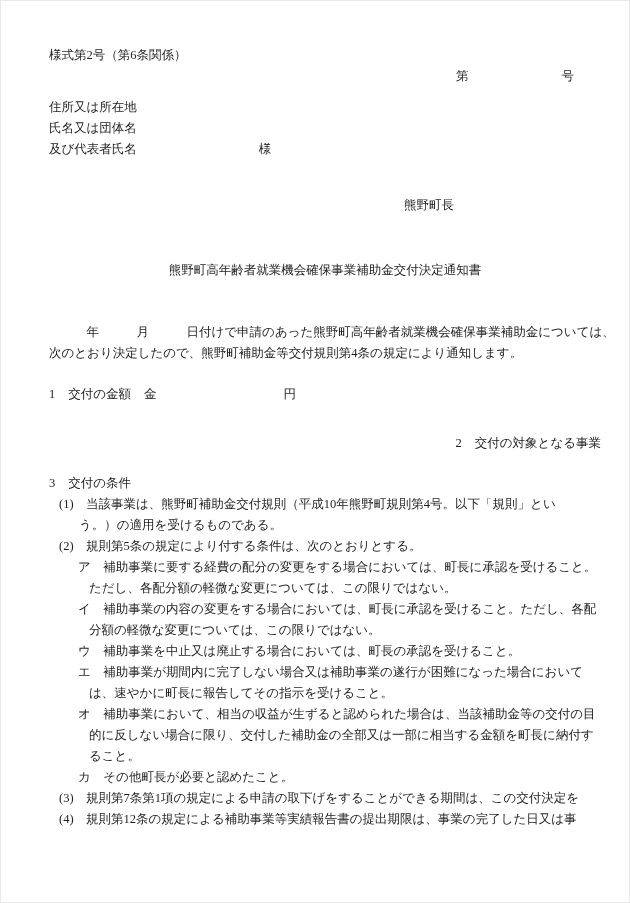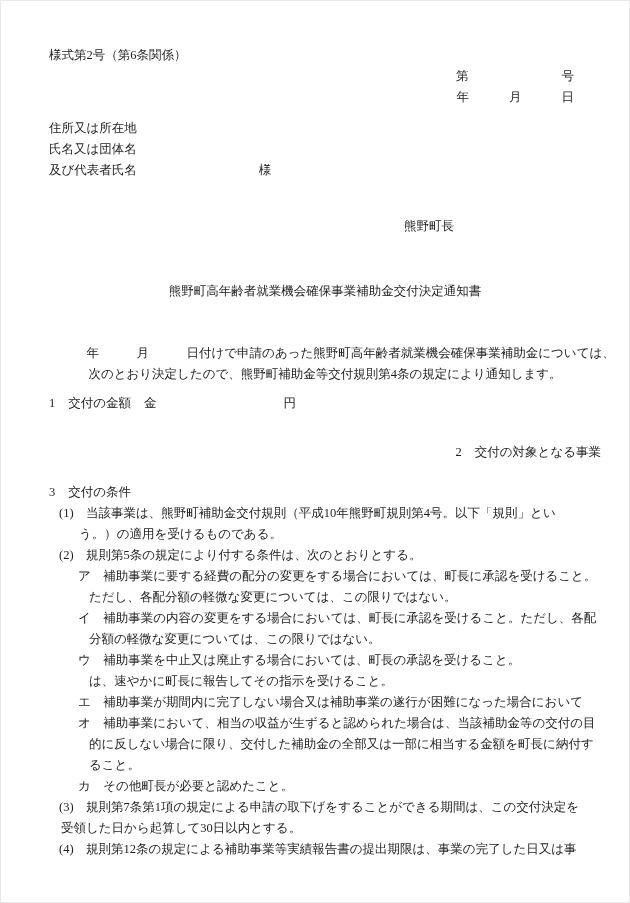--- a/index.html
+++ b/index.html
@@ -16,43 +16,42 @@
     overflow:hidden;
   }
   .line { height:21px; line-height:21px; white-space:pre; }
   .right-block { text-align:right; margin-right:27px; }
   .blank-no { display:inline-block; width:93px; }
   .blank-date { display:inline-block; width:40px; }
   .addr-block { margin-top:10px; }
   .honorific { margin-left:122px; }
   .sender { margin-top:35px; padding-left:355px; }
   .doc-title { margin-top:44px; text-align:center; }
-  .para { margin-top:41px;text-align:center; }
-  .item1 { margin-top:8px;font-family:Liberation Serif, serif; }
+  .para { margin-top:41px; }
+  .item1 { margin-top:20px;font-family:Liberation Serif, serif; }
   .item2 { margin-top:28px;text-align:right; }
   .item3 { margin-top:19px; }
   .gap1 { display:inline-block; width:13px; }
   .amount-blank { display:inline-block; width:127px; }
   
   .p1  { padding-left:10px; }
   .p1c { padding-left:30px; }
   .p1c2{ padding-left:12px; }
   .p2  { padding-left:29px; }
   .p2c { padding-left:40px; }
 </style>
 </head>
 <body>
 
 <div class="page">
 
   <div class="line">様式第2号（第6条関係）</div>
 
   <div class="right-block">
     <div class="line"><span>第</span><span class="blank-no"></span><span>号</span></div>
-    <div class="line"><span>年</span><span class="blank-date"></span><span>月</span><span class="blank-date"></span><span>日</span></div>
   </div>
 
   <div class="addr-block">
     <div class="line">住所又は所在地</div>
     <div class="line">氏名又は団体名</div>
     <div class="line"><span>及び代表者氏名</span><span class="honorific">様</span></div>
   </div>
 
   <div class="line sender">熊野町長</div>
 
@@ -71,24 +70,23 @@
 
   <div>
       <div class="line p1">(1)　当該事業は、熊野町補助金交付規則（平成10年熊野町規則第4号。以下「規則」とい</div>
       <div class="line p1c">う。）の適用を受けるものである。</div>
       <div class="line p1">(2)　規則第5条の規定により付する条件は、次のとおりとする。</div>
       <div class="line p2">ア　補助事業に要する経費の配分の変更をする場合においては、町長に承認を受けること。</div>
       <div class="line p2c">ただし、各配分額の軽微な変更については、この限りではない。</div>
       <div class="line p2">イ　補助事業の内容の変更をする場合においては、町長に承認を受けること。ただし、各配</div>
       <div class="line p2c">分額の軽微な変更については、この限りではない。</div>
       <div class="line p2">ウ　補助事業を中止又は廃止する場合においては、町長の承認を受けること。</div>
+      <div class="line p2">エ　補助事業が期間内に完了しない場合又は補助事業の遂行が困難になった場合において</div>
       <div class="line p2c">は、速やかに町長に報告してその指示を受けること。</div>
-      <div class="line p2">エ　補助事業が期間内に完了しない場合又は補助事業の遂行が困難になった場合において</div>
       <div class="line p2">オ　補助事業において、相当の収益が生ずると認められた場合は、当該補助金等の交付の目</div>
       <div class="line p2c">的に反しない場合に限り、交付した補助金の全部又は一部に相当する金額を町長に納付す</div>
       <div class="line p2c">ること。</div>
       <div class="line p2">カ　その他町長が必要と認めたこと。</div>
       <div class="line p1">(3)　規則第7条第1項の規定による申請の取下げをすることができる期間は、この交付決定を</div>
-      <div class="line p1c2">受領した日から起算して30日以内とする。</div>
       <div class="line p1">(4)　規則第12条の規定による補助事業等実績報告書の提出期限は、事業の完了した日又は事</div>
     </div>
 
 </div>
 
 </body></html>

